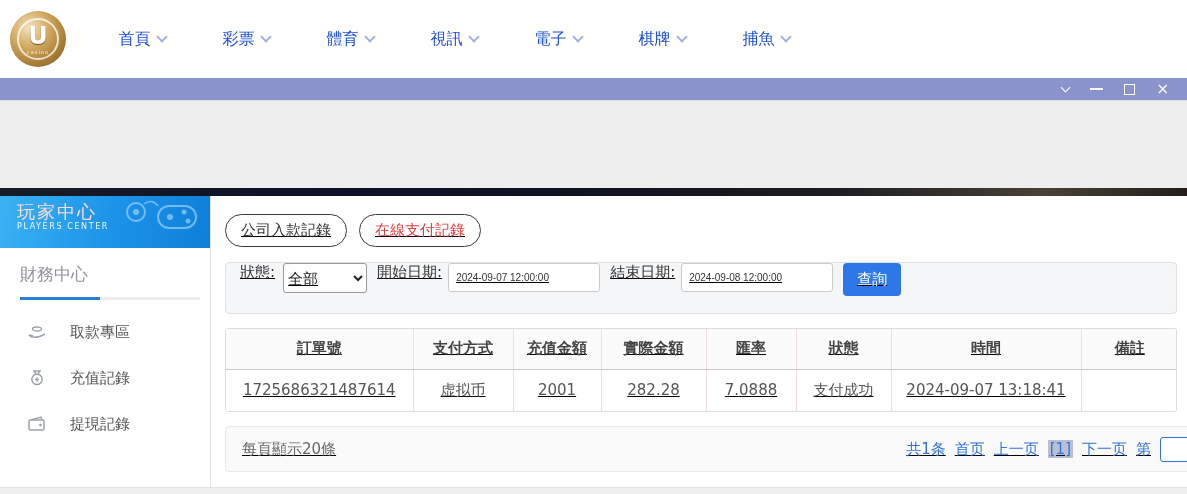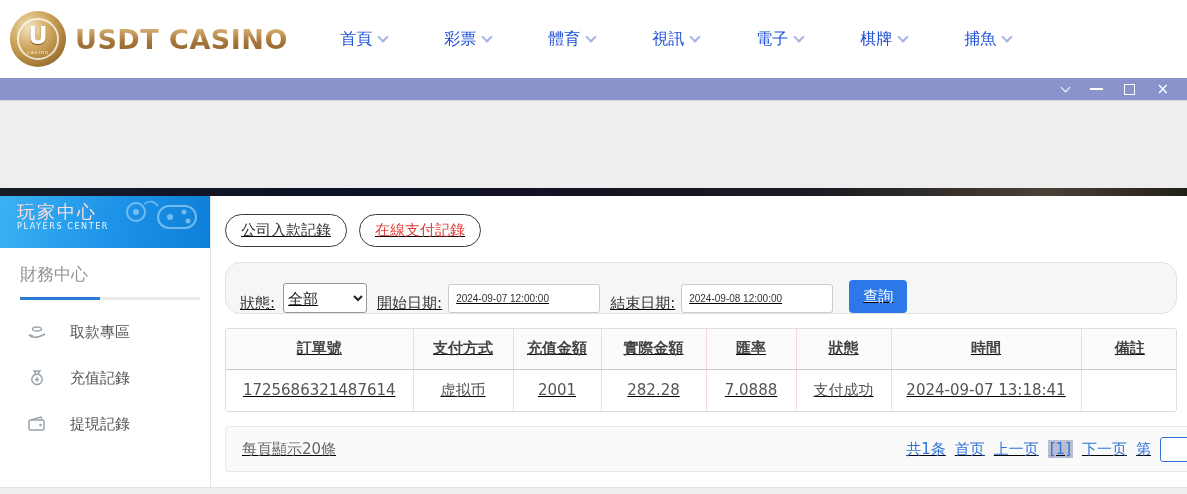--- a/index.html
+++ b/index.html
@@ -62,28 +62,28 @@
     border-right:2px solid #fff; border-bottom:2px solid #fff; transform:rotate(-45deg); }
 
   
   .main { flex:1; padding:18px 0 0 14px;text-decoration:underline; }
   .tabs { display:flex; gap:12px; }
   .tab-pill { height:33px; border:1px solid #3a3a3a; border-radius:17px; padding:0 15px;
     display:flex; align-items:center; font-size:15px; color:#333; background:#fff; cursor:pointer; }
   .tab-pill.active { color:#e43b3b; }
 
   .filterbar { margin-top:15px; width:952px; height:52px; background:#f5f6f8;
-    border:1px solid #e2e2e2; border-radius:15px; display:flex; align-items:flex-end;
+    border:1px solid #e2e2e2; border-radius:4px; display:flex; align-items:flex-start;
     padding:0 14px; font-size:15px; color:#333; }
   .filterbar select { width:84px; height:30px; border:1px solid #999; border-radius:3px;
     background:#fff; font-size:15px; margin:0 10px 0 8px; color:#222; }
   .filterbar input.date { width:152px; height:29px; border:1px solid #ccc; border-radius:3px;
     font-size:10px; color:#333; padding:0 7px; margin:0 10px 0 6px; background:#fff; }
   .btn-search { width:58px; height:33px; background:#2c78e8; border:none; border-radius:4px;
-    color:#fff; font-size:15px; margin-left:6px; cursor:pointer; }
+    color:#fff; font-size:15px; cursor:pointer; }
 
   .table-wrap { margin-top:14px; width:952px; border:1px solid #ddd; border-radius:3px; overflow:hidden; }
   table { width:100%; border-collapse:collapse; table-layout:fixed; font-size:15px; }
   thead th { height:40px; font-weight:bold; color:#444; background:#fbfbfb;
     border-bottom:1px solid #c9c9c9; border-left:1px solid #f2dcdc; text-align:center; }
   thead th:first-child { border-left:none; }
   tbody td { height:42px; text-align:center; color:#555; background:#fff;
     border-left:1px solid #f2dcdc; }
   tbody td:first-child { border-left:none; }
 
@@ -101,21 +101,20 @@
 </head>
 <body>
 
 <div class="header">
   <div class="logo">
     <div class="logo-coin">
       <div class="logo-ring"></div>
       <div class="logo-u">U</div>
       <div class="logo-sub">casino</div>
     </div>
-    <div class="logo-text">USDT CASINO</div>
   </div>
   <div class="nav">
     <div class="nav-item">
       <span>首頁</span>
       <span class="chev-down"></span>
     </div>
     <div class="nav-item">
       <span>彩票</span>
       <span class="chev-down"></span>
     </div>

